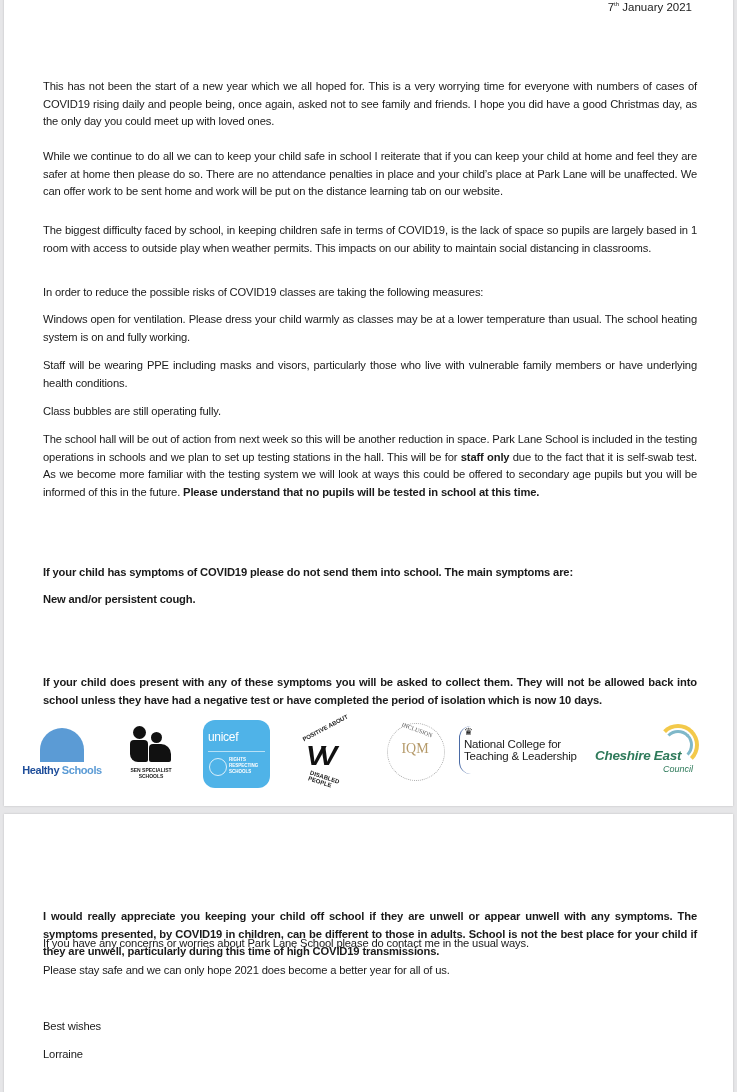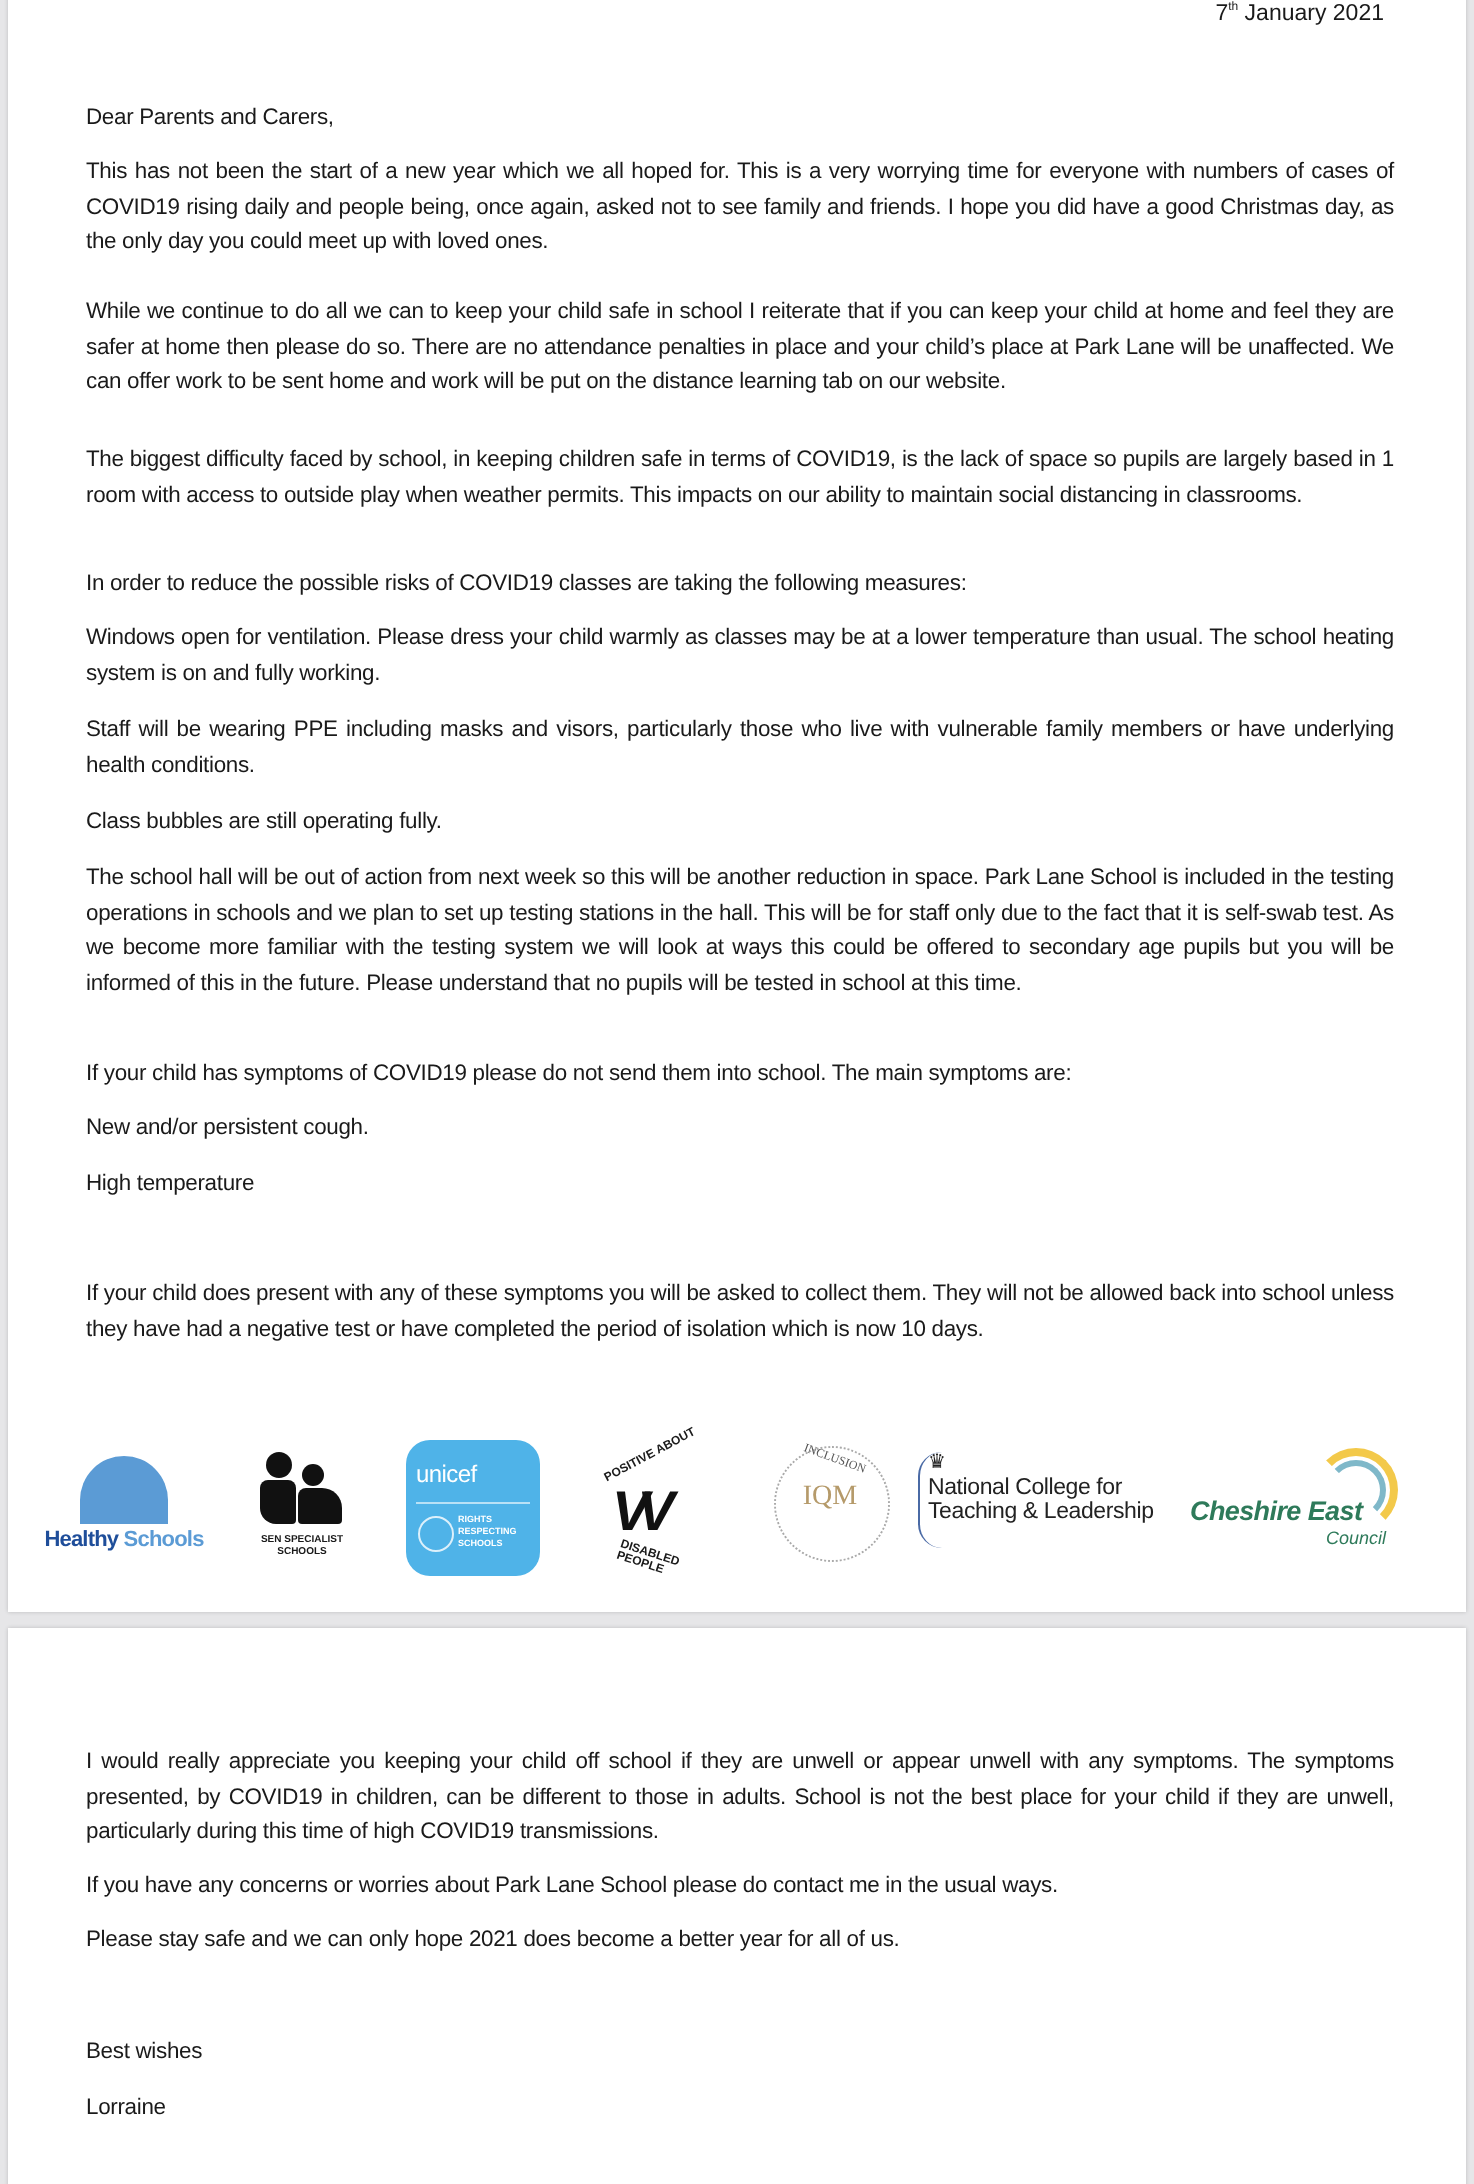--- a/index.html
+++ b/index.html
@@ -23,21 +23,21 @@
       font-size: 11.2px; line-height: 17.5px;
       letter-spacing: -0.15px;
     }
     .justify { text-align: justify; }
     .date {
       position: absolute; right: 41px; top: -1px;
       font-size: 11.5px; line-height: 14px;
     }
     .date sup { font-size: 6px; vertical-align: 5px; }
     p { margin: 0; }
-    .b { font-weight: normal; }
+    .b { font-weight: bold; margin-top: 35px; }
     .logos {
       position: absolute; left: 0; right: 0; top: 722px; height: 70px;
     }
     .logo { position: absolute; border-radius: 12px; }
     
     .hs { left: 16px; top: 8px; width: 84px; height: 52px; }
     .hs .dome { position:absolute; left: 20px; top: 0; width: 44px; height: 34px; background:#5b9bd5; border-radius: 22px 22px 0 0; }
     .hs .label { position:absolute; left:0; top: 36px; width: 84px; text-align:center; font-size: 11px; font-weight: bold; letter-spacing:-0.4px; white-space: nowrap; }
     .hs .label .h { color:#1f4e9a; }
     .hs .label .s { color:#5b9bd5; }
@@ -73,32 +73,30 @@
     .ce .arc2 { position:absolute; left: 68px; top: 6px; width: 30px; height: 30px; border-radius: 50%; border: 3px solid #7fb8c9; border-left-color: transparent; border-bottom-color: transparent; box-sizing: border-box; }
     .ce .name { position:absolute; left: 0; top: 24px; font-size: 13.5px; font-weight: bold; font-style: italic; color:#2e7a5a; letter-spacing:-0.3px; white-space: nowrap; }
     .ce .council { position:absolute; left: 68px; top: 40px; font-size: 9px; font-style: italic; color:#2e7a5a; }
   </style>
 </head>
 <body>
 
 <div class="page page1">
   <div class="date"><span>7</span><sup>th</sup><span> January 2021</span></div>
 
-  <p class="text" style="top:53px">Dear Parents and Carers,</p>
   <p class="text justify" style="top:80px">This has not been the start of a new year which we all hoped for. This is a very worrying time for everyone with numbers of cases of COVID19 rising daily and people being, once again, asked not to see family and friends. I hope you did have a good Christmas day, as the only day you could meet up with loved ones.</p>
   <p class="text justify" style="top:150px">While we continue to do all we can to keep your child safe in school I reiterate that if you can keep your child at home and feel they are safer at home then please do so. There are no attendance penalties in place and your child’s place at Park Lane will be unaffected. We can offer work to be sent home and work will be put on the distance learning tab on our website.</p>
   <p class="text justify" style="top:224px">The biggest difficulty faced by school, in keeping children safe in terms of COVID19, is the lack of space so pupils are largely based in 1 room with access to outside play when weather permits. This impacts on our ability to maintain social distancing in classrooms.</p>
   <p class="text" style="top:286px"> In order to reduce the possible risks of COVID19 classes are taking the following measures:</p>
   <p class="text justify" style="top:313px">Windows open for ventilation. Please dress your child warmly as classes may be at a lower temperature than usual. The school heating system is on and fully working.</p>
   <p class="text justify" style="top:359px">Staff will be wearing PPE including masks and visors, particularly those who live with vulnerable family members or have underlying health conditions.</p>
   <p class="text" style="top:405px">Class bubbles are still operating fully.</p>
   <p class="text justify" style="top:433px"><span>The school hall will be out of action from next week so this will be another reduction in space. Park Lane School is included in the testing operations in schools and we plan to set up testing stations in the hall. This will be for </span><span class="b">staff only</span><span> due to the fact that it is self-swab test. As we become more familiar with the testing system we will look at ways this could be offered to secondary age pupils but you will be informed of this in the future. </span><span class="b">Please understand that no pupils will be tested in school at this time.</span></p>
   <p class="text b" style="top:531px">If your child has symptoms of COVID19 please do not send them into school. The main symptoms are:</p>
   <p class="text b" style="top:558px">New and/or persistent cough.</p>
-  <p class="text b" style="top:586px">High temperature</p>
   <p class="text b justify" style="top:641px">If your child does present with any of these symptoms you will be asked to collect them. They will not be allowed back into school unless they have had a negative test or have completed the period of isolation which is now 10 days.</p>
 
   <div class="logos">
     <div class="logo hs">
       <div class="dome"></div>
       <div class="label"><span class="h">Healthy</span><span class="s"> Schools</span></div>
     </div>
     <div class="logo sen">
       <div class="fig1"></div>
       <div class="fig2"></div>

